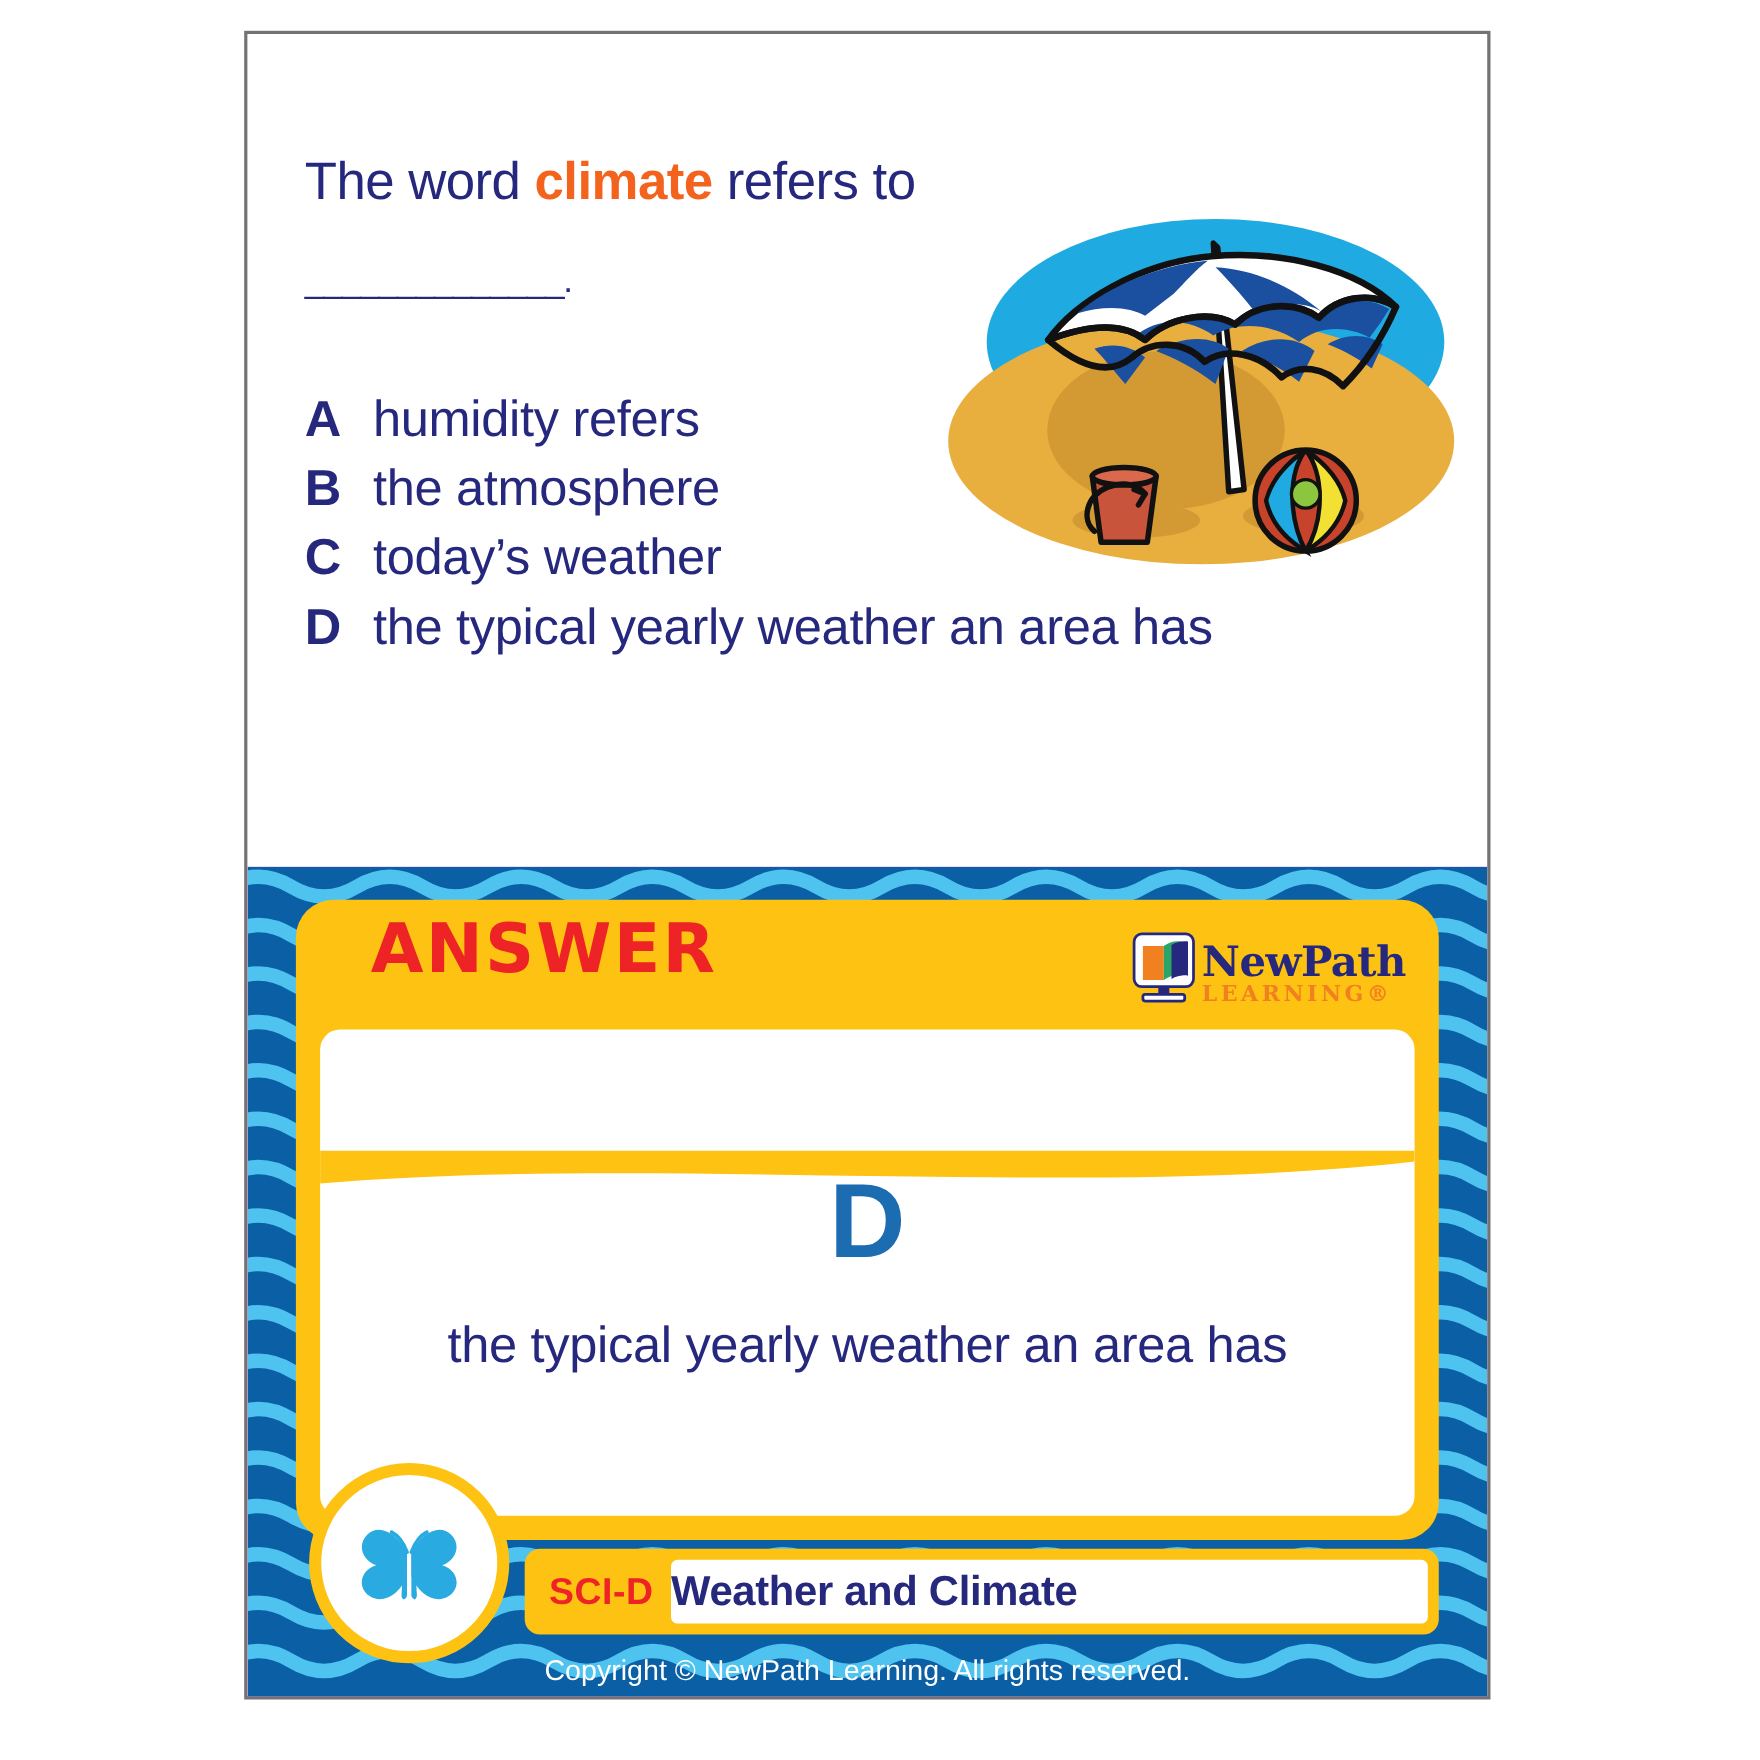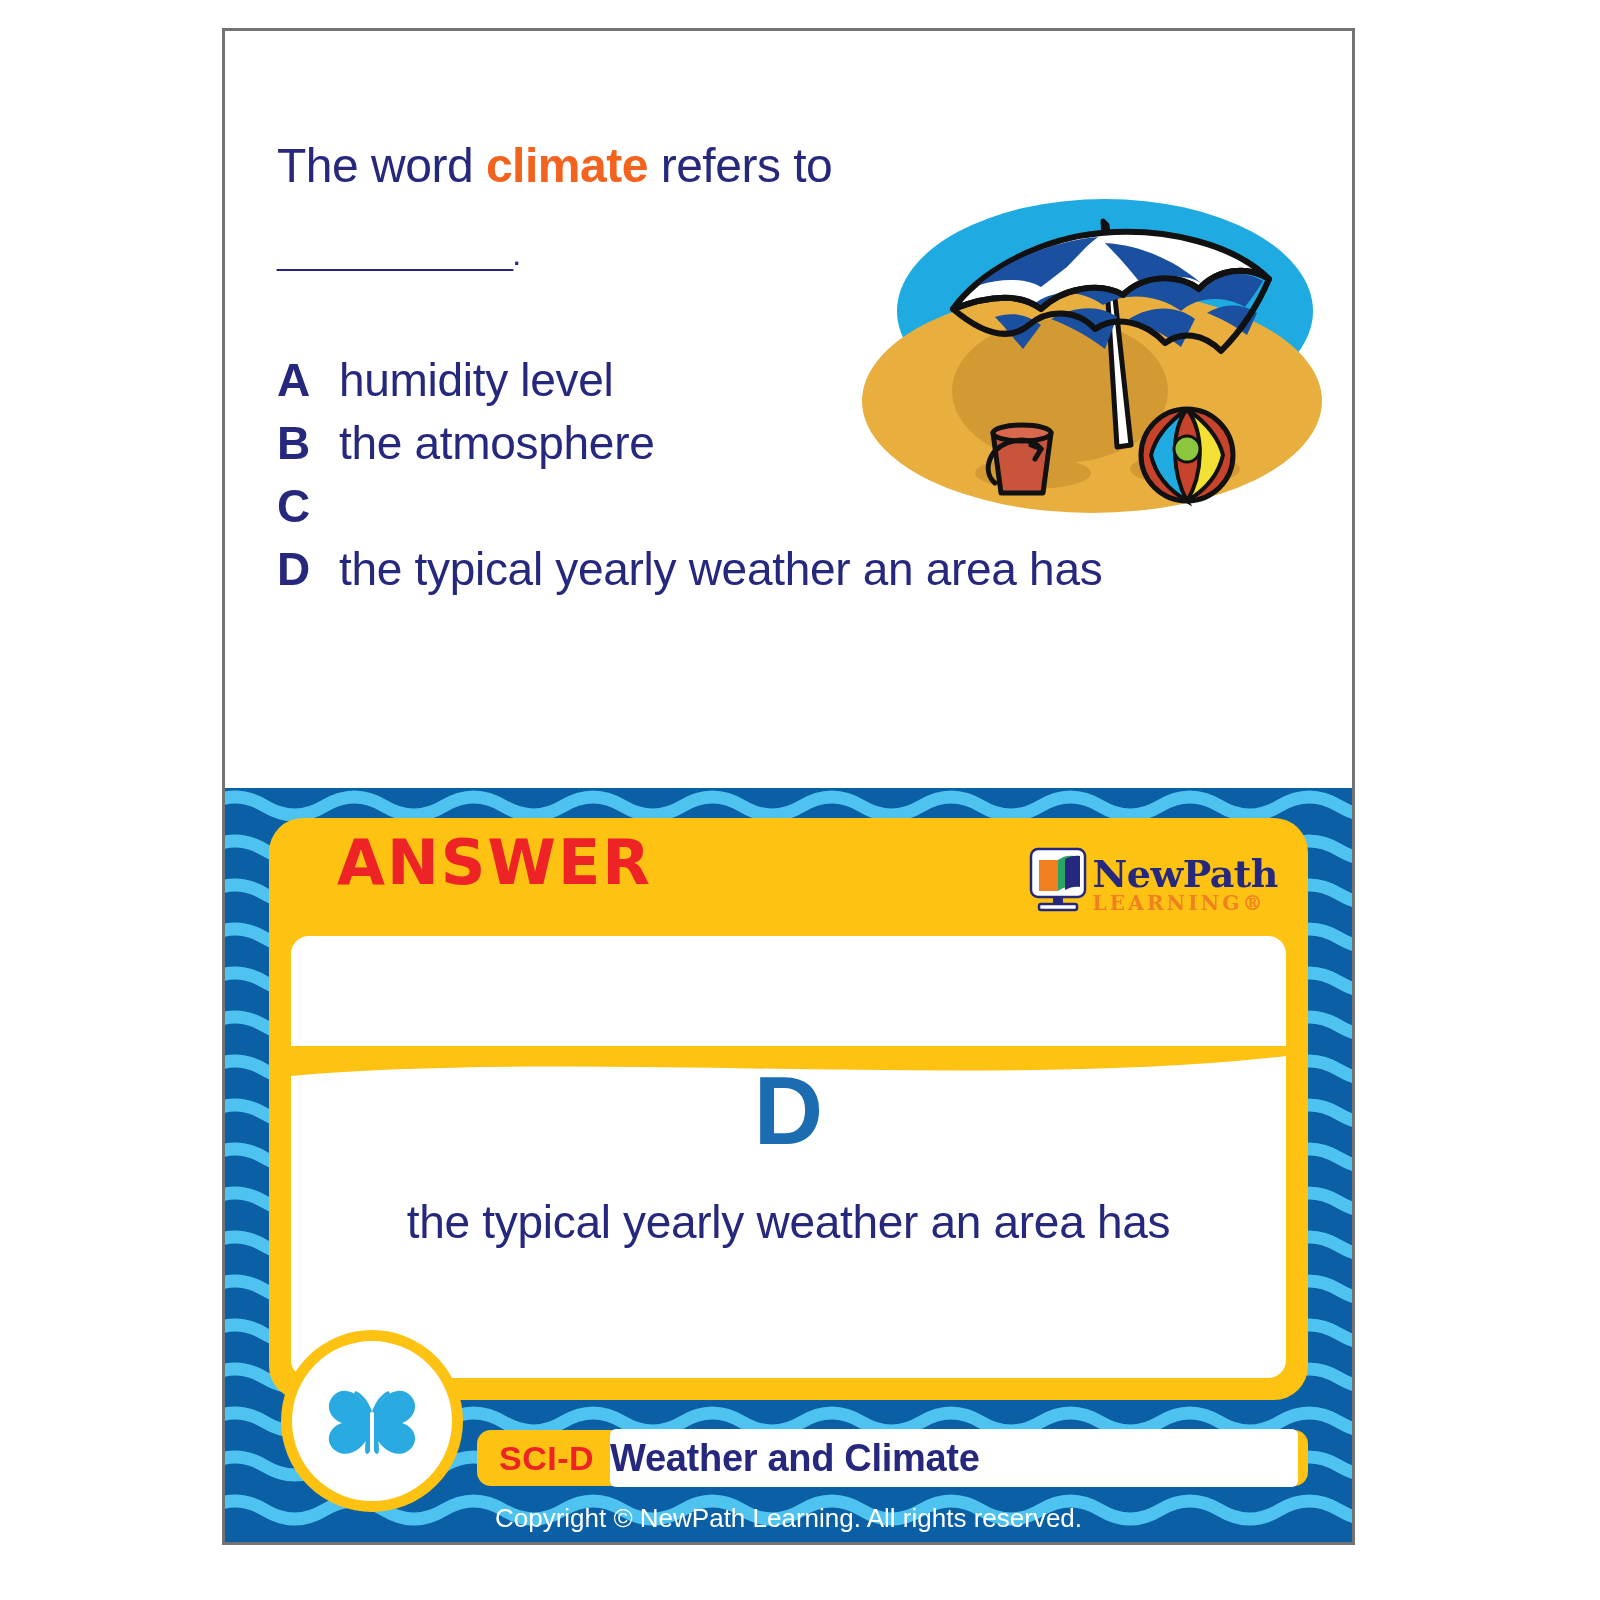--- a/index.html
+++ b/index.html
@@ -214,21 +214,21 @@
     z-index: 6;
   }
   #butterfly-icon { width: 108px; height: 108px; }
 
   
   #subject-bar {
     position: absolute;
     left: 252px;
     bottom: 62px;
     right: 44px;
-    height: 56px;
+    height: 78px;
     background: #fdc212;
     border-radius: 14px;
     display: flex;
     align-items: center;
     z-index: 5;
   }
   #subject-code {
     flex: 0 0 auto;
     padding: 0 16px 0 22px;
     font-size: 34px;
@@ -272,28 +272,29 @@
 
     <div id="question-stem">
       <span>The word </span><span class="kw">climate</span><span> refers to</span>
     </div>
 
     <div id="blank-line">______________.</div>
 
     <div id="options">
       <div class="opt">
         <div class="opt-letter">A</div>
-        <div class="opt-text">humidity level</div>
+        <div class="opt-text">humidity refers</div>
       </div>
       <div class="opt">
         <div class="opt-letter">B</div>
         <div class="opt-text">the atmosphere</div>
       </div>
       <div class="opt">
         <div class="opt-letter">C</div>
+        <div class="opt-text">today’s weather</div>
       </div>
       <div class="opt">
         <div class="opt-letter">D</div>
         <div class="opt-text">the typical yearly weather an area has</div>
       </div>
     </div>
 
     <svg id="beach-illustration" viewBox="0 0 475 340">
       <ellipse cx="250" cy="128" rx="208" ry="112" fill="#1fabe2"></ellipse>
       <ellipse cx="237" cy="218" rx="230" ry="112" fill="#e8ae3e"></ellipse>

